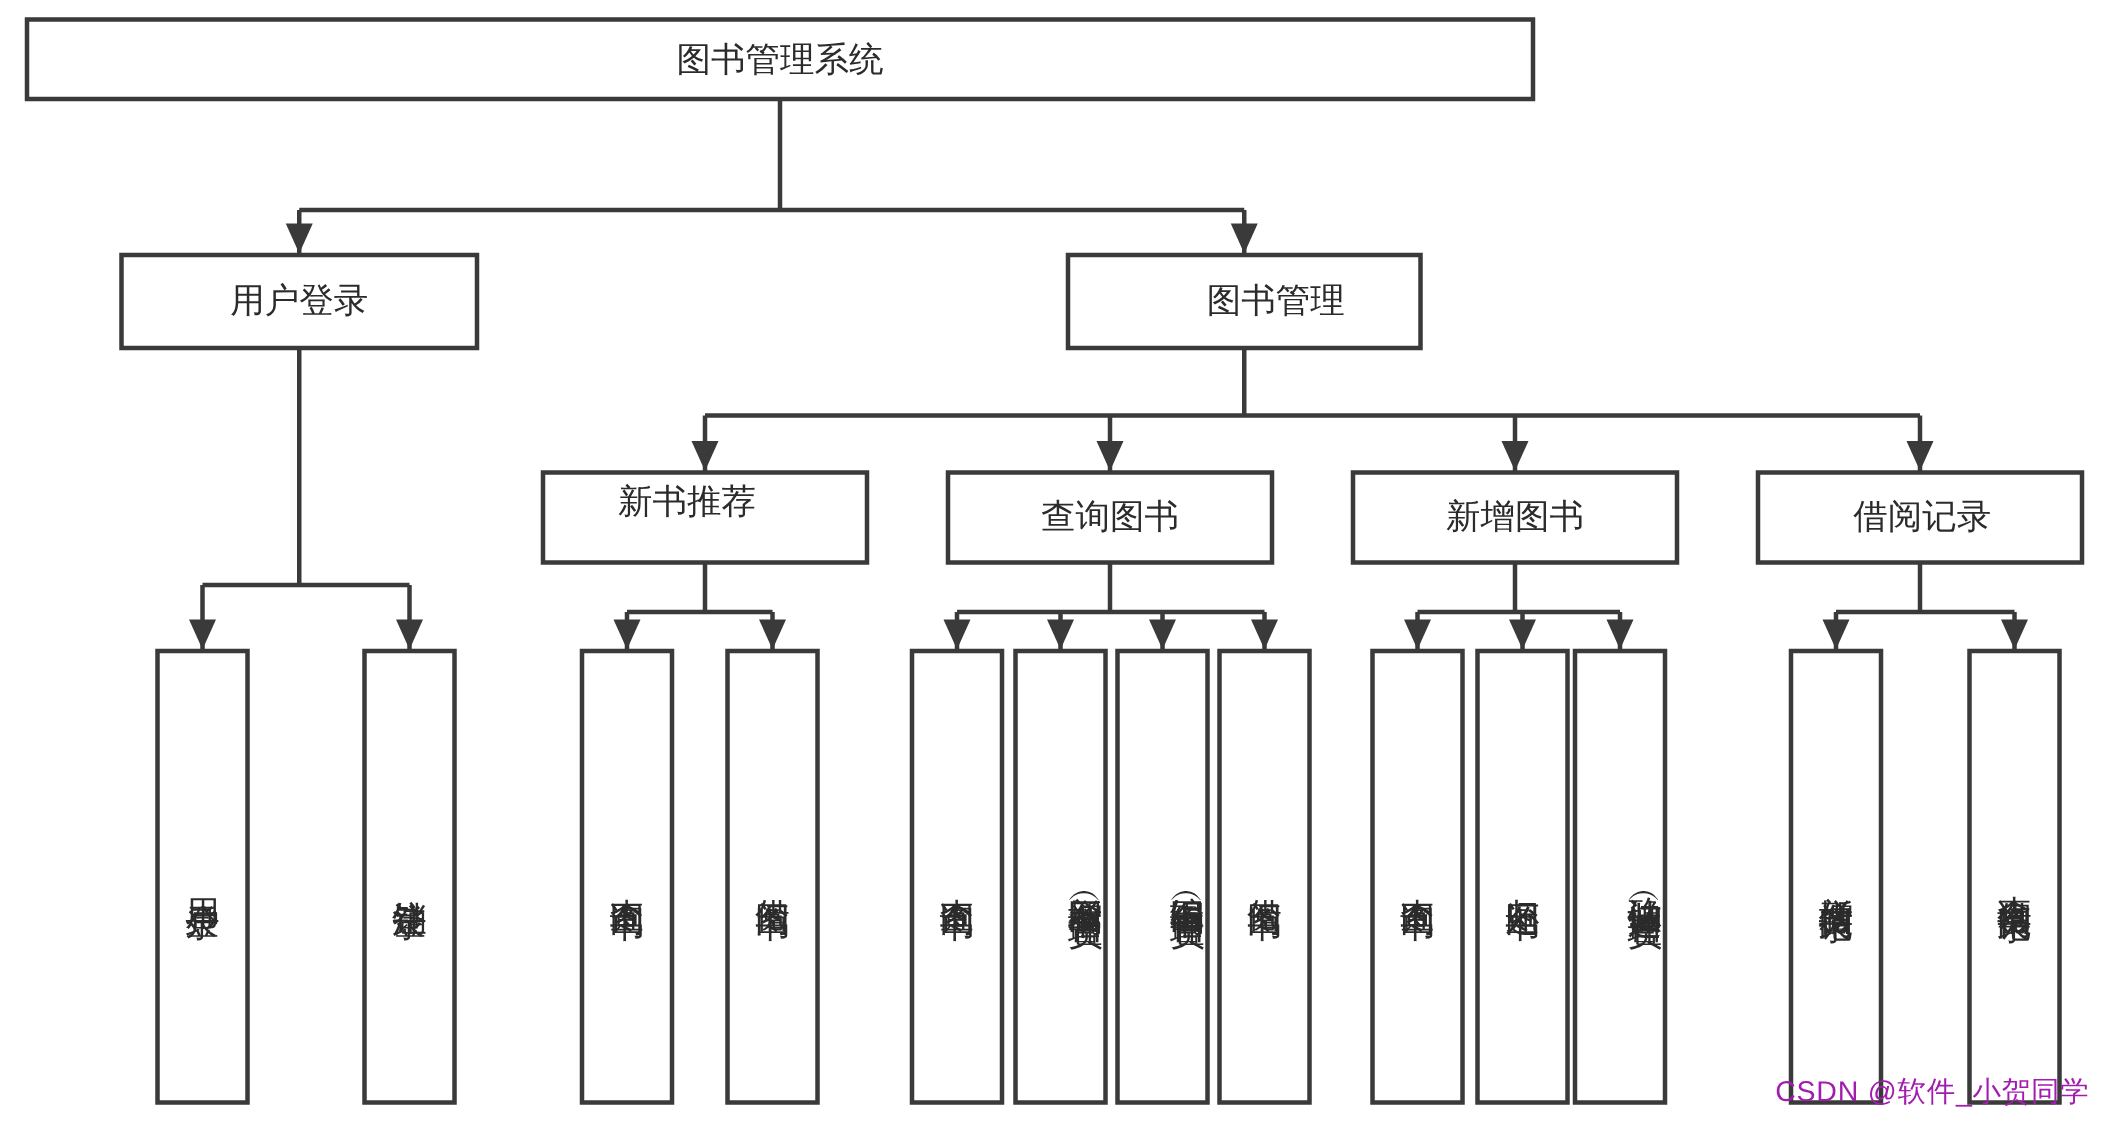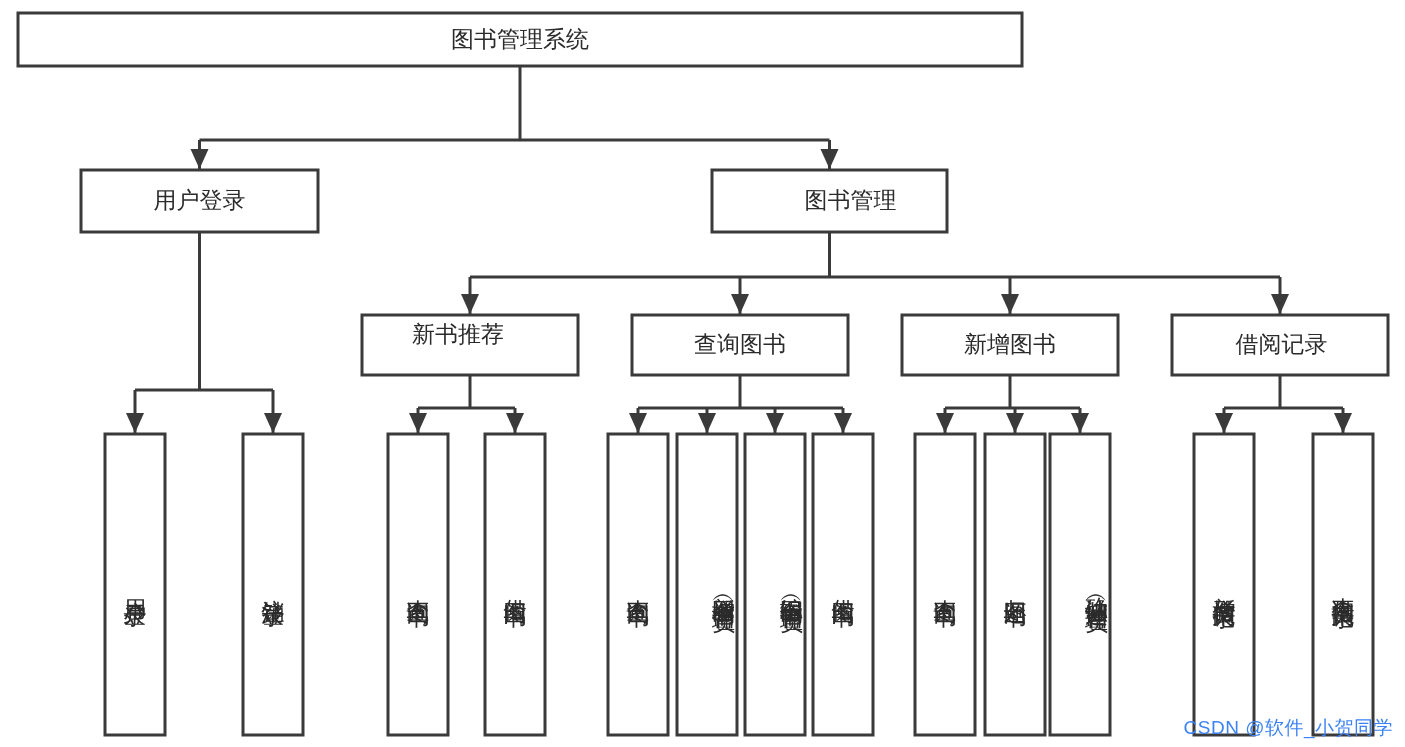--- a/index.html
+++ b/index.html
@@ -61,21 +61,21 @@
     box-sizing: border-box;
   }
   .node-label.vert.mid {
     align-items: center;
     padding-top: 0;
   }
   .watermark {
     position: absolute;
     right: 12px;
     bottom: 6px;
-    color: #3b82f6;
+    color: #a21caf;
     font-size: 19px;
     font-family: "Liberation Sans", "DejaVu Sans", sans-serif;
     white-space: nowrap;
     letter-spacing: 0.5px;
   }
 </style>
 </head>
 <body>
 
 <div id="canvas">

